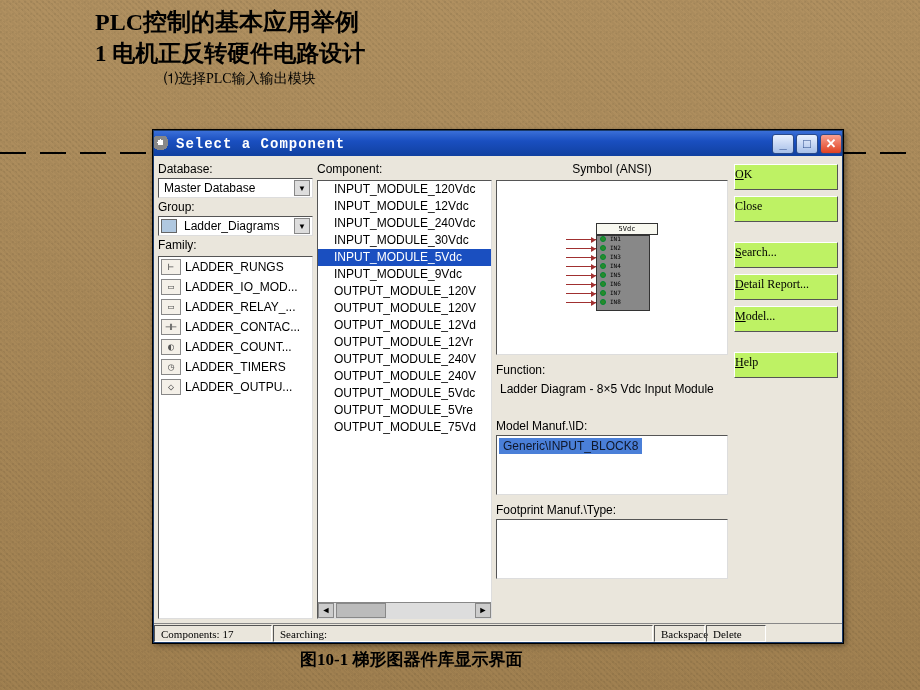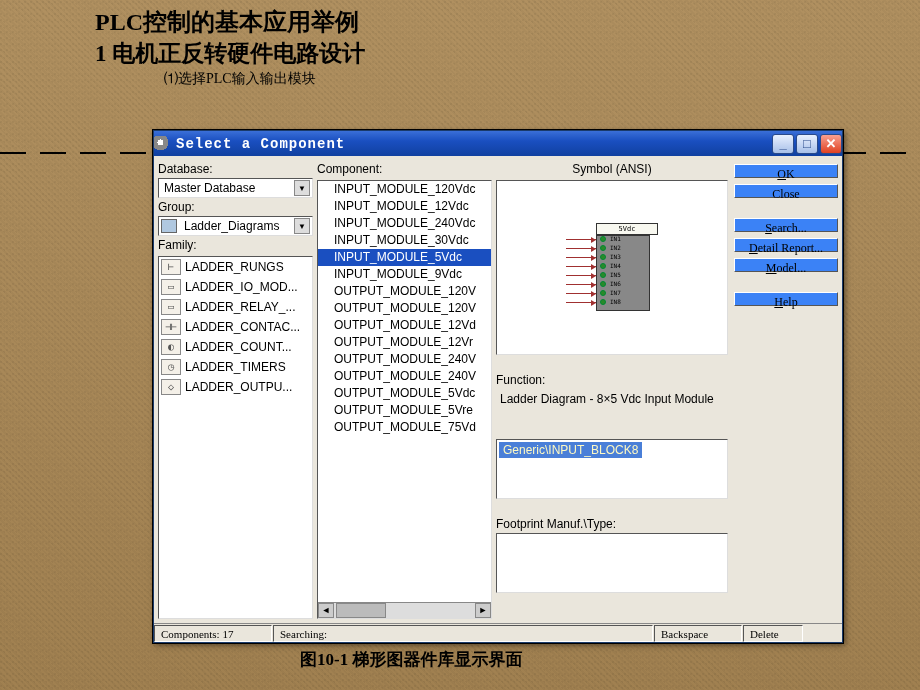--- a/index.html
+++ b/index.html
@@ -63,51 +63,51 @@
 .complist .item.sel { background:#1a4fc0; color:#fff; }
 .hscroll { height:16px; background:#ddd; border-top:1px solid #888; display:flex; }
 .hscroll .sbtn { width:16px; background:#ccc; border:1px solid #888; font:9px/1 Arial;
   display:flex; align-items:center; justify-content:center; }
 .hscroll .thumb { width:50px; margin-left:2px; background:#bbb; border:1px solid #888; }
 .hscroll .track { flex:1; }
 
 .rightcol { display:flex; gap:6px; }
 .preview-area { flex:1; display:flex; flex-direction:column; }
 .buttons { width:104px; display:flex; flex-direction:column; gap:6px; padding-top:4px; }
-.btn { height:14px; background:#3b82f6; border:1px solid #888;
+.btn { height:26px; background:#bef264; border:1px solid #888;
   border-top-color:#fff; border-left-color:#fff; border-right-color:#555; border-bottom-color:#555;
-  font:12px/1 Tahoma; cursor:pointer; text-align:center; padding-top:3px; }
+  font:12px/1 Tahoma; cursor:pointer; padding-top:3px; }
 .btn u { text-decoration: underline; }
 
 .preview { height:175px; margin-top:2px; display:flex; align-items:center; justify-content:center; }
 .symbox { width:92px; height:90px; position:relative; }
 .symhead { position:absolute; top:0; left:30px; width:62px; height:12px;
   background:#f8f8f0; border:1px solid #333; font:7px/10px monospace; text-align:center; }
 .symbody { position:absolute; top:12px; left:30px; width:54px; height:76px;
   background:#888; border:1px solid #333; }
 .symline { position:absolute; left:0; width:30px; height:1px; background:#a03030; }
 .symline::before { content:""; position:absolute; left:25px; top:-2px; width:0; height:0;
   border-left:5px solid #a03030; border-top:3px solid transparent; border-bottom:3px solid transparent; }
 .symdot { position:absolute; width:6px; height:6px; border-radius:50%; background:#2a8a2a;
   border:1px solid #083; }
 .syml { position:absolute; font:6px/1 monospace; color:#000; }
 
-.sect { margin-top:16px; }
+.sect { margin-top:6px; }
 .txt { height:20px; padding:3px 4px 0; overflow:hidden; white-space:nowrap; }
 .txt.noborder { border:none; background:transparent; }
 .modelbox { height:60px; margin-top:2px; padding:2px; }
-.modelbox .sel { background:#4a7fd8; color:#fef9c3; padding:1px 4px; display:inline-block; }
+.modelbox .sel { background:#4a7fd8; color:#0f172a; padding:1px 4px; display:inline-block; }
 .footbox { height:60px; margin-top:2px; }
 
 .status { position:absolute; bottom:0; left:0; right:0; height:19px;
   background:#eae6dc; border-top:1px solid #888; display:flex; font:11px/17px Tahoma; }
 .status .cell { border:1px solid #888; border-top-color:#555; border-left-color:#555;
   border-right-color:#fff; border-bottom-color:#fff; padding:0 6px; height:17px; margin:1px 1px 0 0; }
 .status .cell.s1 { width:118px; } .status .cell.s2 { width:380px; }
-.status .cell.s3 { width:88px; } .status .cell.s4 { width:60px; }
+.status .cell.s3 { width:51px; } .status .cell.s4 { width:60px; }
 
 </style>
 </head>
 <body>
 
 <div class="noise"></div>
 <div class="dashline"></div>
 
 <div class="heading1">PLC控制的基本应用举例</div>
 <div class="heading2">1  电机正反转硬件电路设计</div>
@@ -233,20 +233,21 @@
                 <div class="symline" style="top: 79px;"></div>
                 <div class="symdot" style="top: 76px; left: 34px;"></div>
                 <div class="syml" style="top: 76px; left: 44px;">IN8</div>
               </div>
           </div>
           <div class="sect">
             <div class="lbl">Function:</div>
             <div class="txt noborder" style="height:32px;white-space:normal;font-size:12px">Ladder Diagram - 8×5 Vdc Input Module</div>
           </div>
           <div class="sect">
+            <div class="lbl">Model Manuf.\ID:</div>
             <div class="inset modelbox">
               <span class="sel">Generic\INPUT_BLOCK8</span>
             </div>
           </div>
           <div class="sect">
             <div class="lbl">Footprint Manuf.\Type:</div>
             <div class="inset footbox"></div>
           </div>
         </div>
         <div class="buttons">

